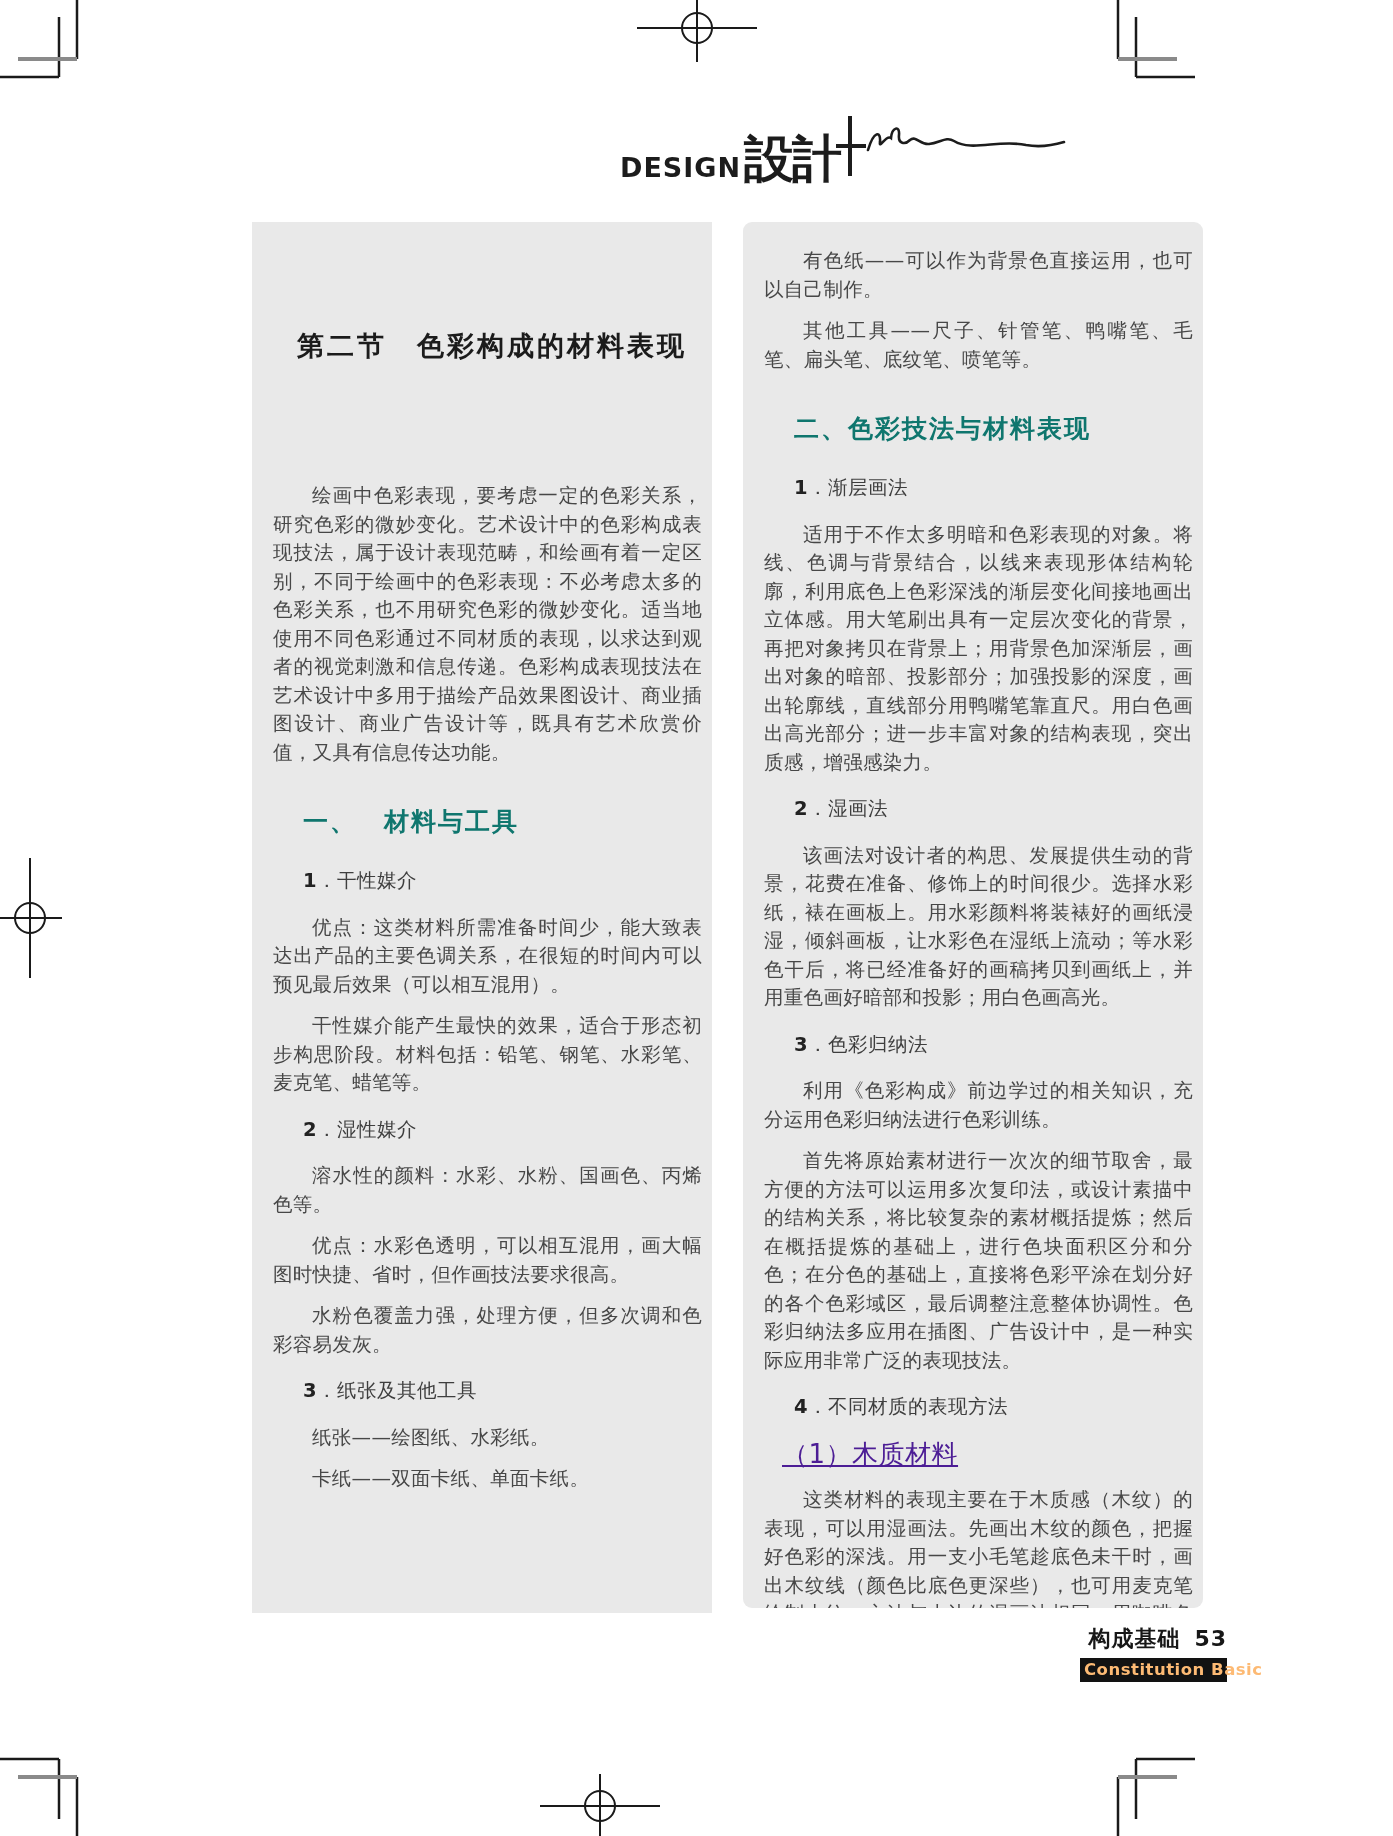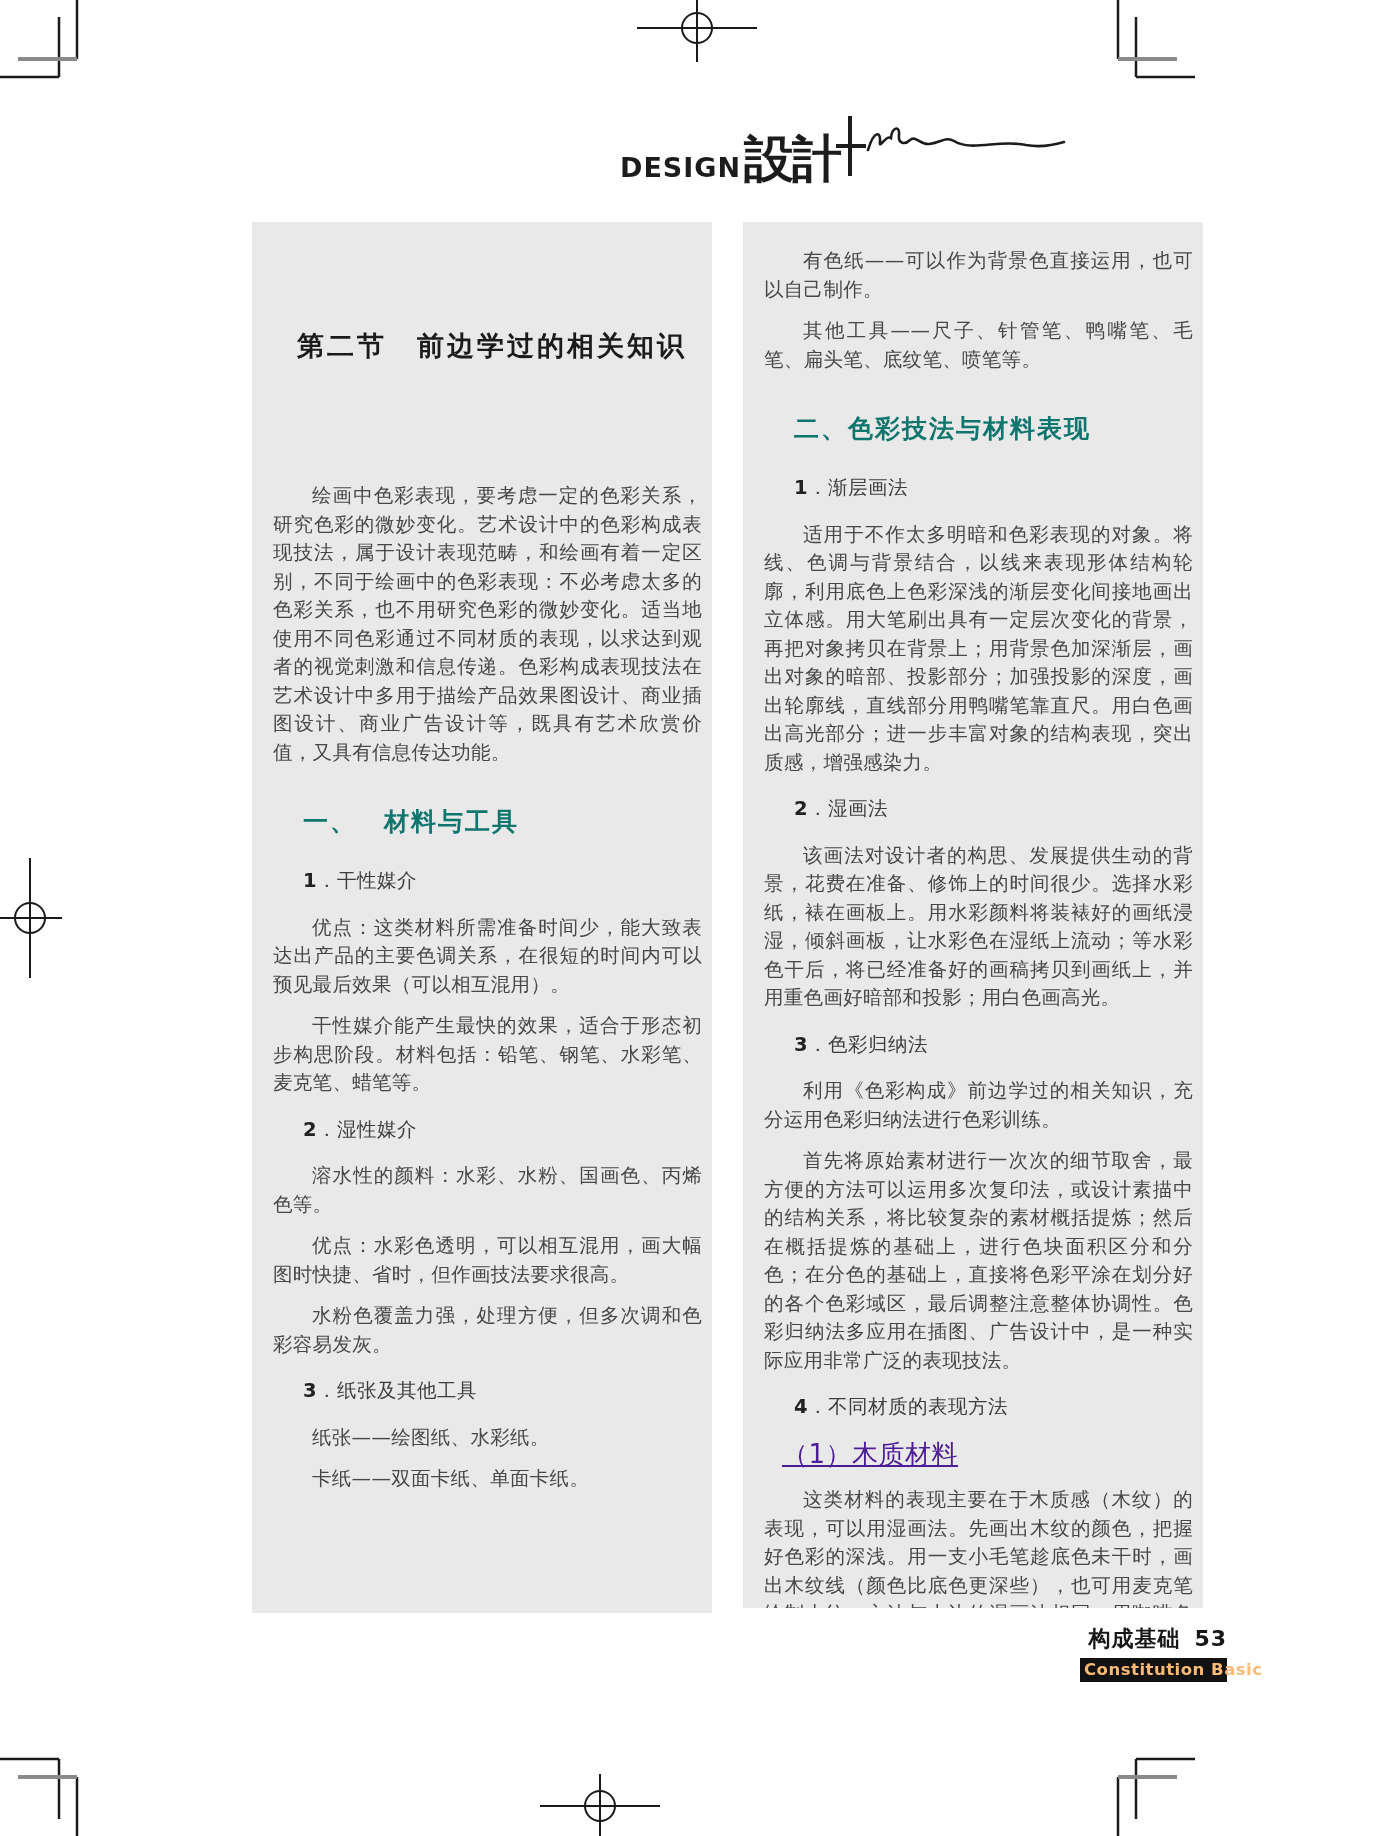--- a/index.html
+++ b/index.html
@@ -33,21 +33,21 @@
   
   .panel{
     position:absolute;top:222px;width:460px;
     background:#e9e9e9;
     padding:12px 10px 0 21px;
     box-sizing:border-box;
     overflow:hidden;
     color:#474747;
   }
   .panel-left{left:252px;height:1391px;}
-  .panel-right{left:743px;height:1386px;}
+  .panel-right{left:743px;height:1386px;border-radius:9px;}
   .blk{margin:0;}
   .blk-title{
     font-size:27px;font-weight:bold;color:#1b1b1b;
     letter-spacing:3px;margin:96px 0 120px 24px;line-height:1.2;
   }
   .blk-heading{
     font-size:25px;font-weight:bold;color:#0f766e;
     letter-spacing:2px;margin:40px 0 30px 30px;line-height:1.2;
   }
   .blk-para{
@@ -149,21 +149,21 @@
     <span class="logo-flourish">
       <svg width="232" height="64" viewBox="0 0 232 64">
         <path d="M16,2 V62" stroke="#1c1c1c" stroke-width="4" fill="none"></path>
         <path d="M2,32 H32" stroke="#1c1c1c" stroke-width="4" fill="none"></path>
         <path d="M34,36 C40,16 47,17 46,28 C45,36 52,20 57,24 C58,13 66,11 65,21 C64,30 71,31 76,26 C82,21 86,31 95,30 C106,29 112,22 120,27 C138,38 165,25 192,31 C208,34 220,31 230,28" stroke="#1c1c1c" stroke-width="2.6" fill="none" stroke-linecap="round"></path>
       </svg>
     </span>
   </div>
 
   <div class="panel panel-left">
-      <div class="blk blk-title">第二节　前边学过的相关知识</div>
+      <div class="blk blk-title">第二节　色彩构成的材料表现</div>
       <div class="blk blk-para">绘画中色彩表现，要考虑一定的色彩关系，研究色彩的微妙变化。艺术设计中的色彩构成表现技法，属于设计表现范畴，和绘画有着一定区别，不同于绘画中的色彩表现：不必考虑太多的色彩关系，也不用研究色彩的微妙变化。适当地使用不同色彩通过不同材质的表现，以求达到观者的视觉刺激和信息传递。色彩构成表现技法在艺术设计中多用于描绘产品效果图设计、商业插图设计、商业广告设计等，既具有艺术欣赏价值，又具有信息传达功能。</div>
       <div class="blk blk-heading">一、　材料与工具</div>
       <div class="blk blk-sub"><span class="sub-num">1</span><span>．干性媒介</span></div>
       <div class="blk blk-para">优点：这类材料所需准备时间少，能大致表达出产品的主要色调关系，在很短的时间内可以预见最后效果（可以相互混用）。</div>
       <div class="blk blk-para">干性媒介能产生最快的效果，适合于形态初步构思阶段。材料包括：铅笔、钢笔、水彩笔、麦克笔、蜡笔等。</div>
       <div class="blk blk-sub"><span class="sub-num">2</span><span>．湿性媒介</span></div>
       <div class="blk blk-para">溶水性的颜料：水彩、水粉、国画色、丙烯色等。</div>
       <div class="blk blk-para">优点：水彩色透明，可以相互混用，画大幅图时快捷、省时，但作画技法要求很高。</div>
       <div class="blk blk-para">水粉色覆盖力强，处理方便，但多次调和色彩容易发灰。</div>
       <div class="blk blk-sub"><span class="sub-num">3</span><span>．纸张及其他工具</span></div>

